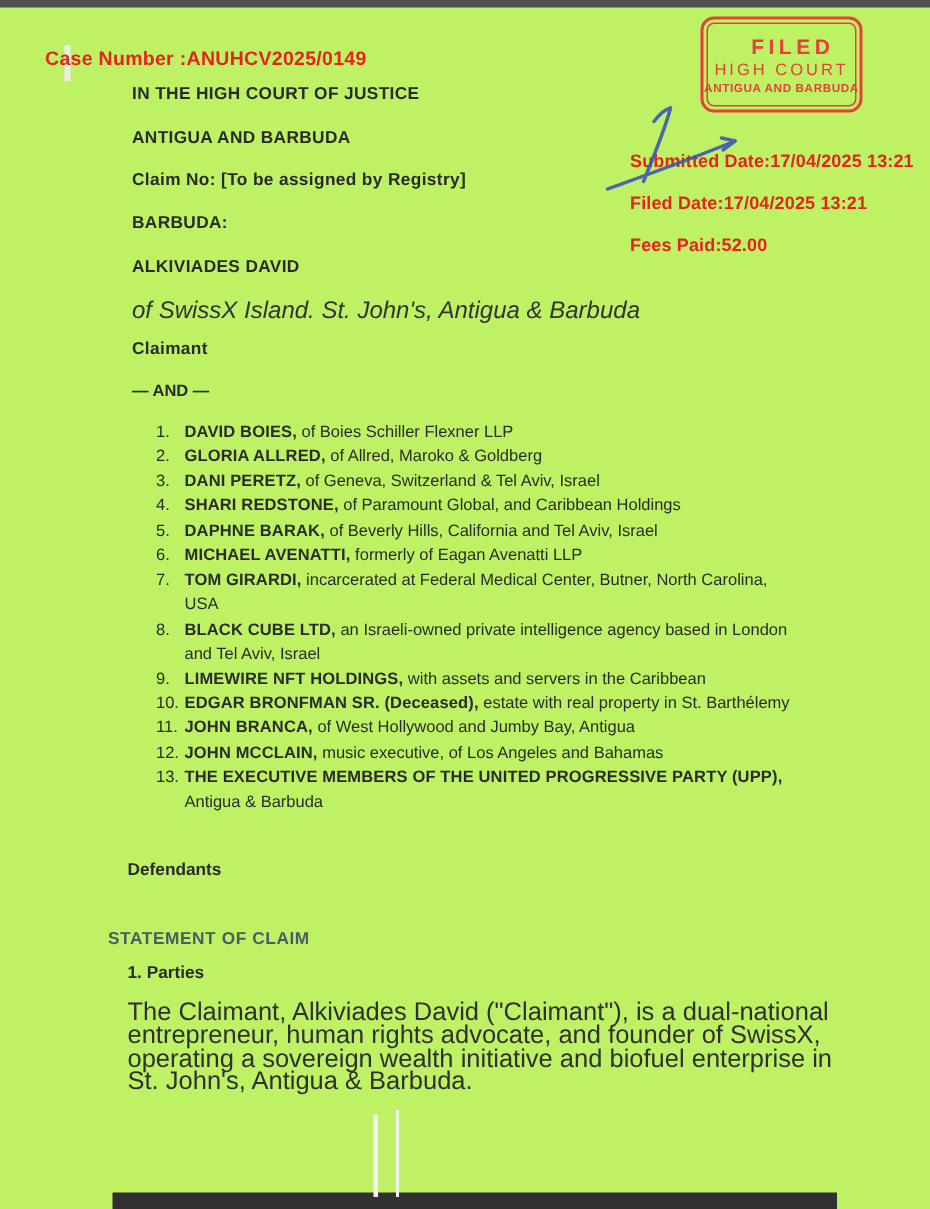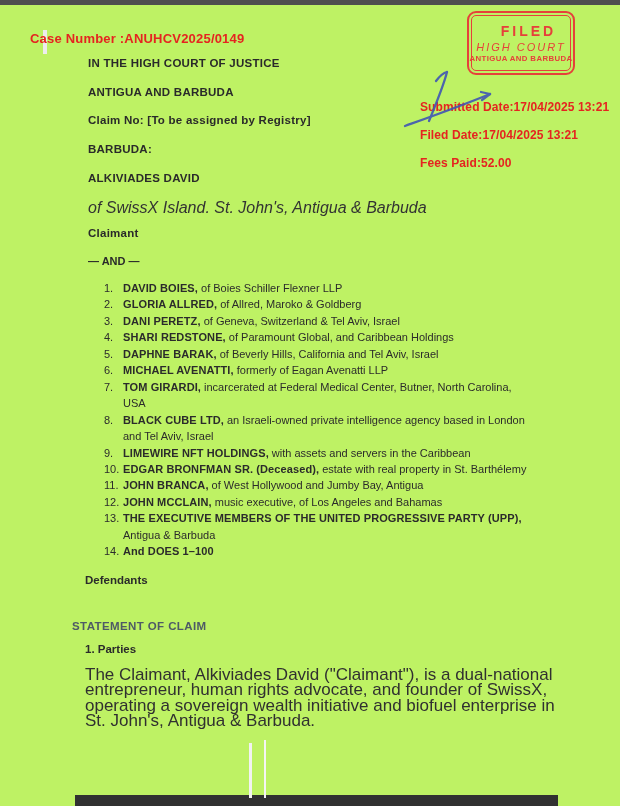--- a/index.html
+++ b/index.html
@@ -28,21 +28,21 @@
   .submitted{left:420px;top:100px;}
   .filed{left:420px;top:128px;}
   .fees{left:420px;top:156px;}
   
   .stamp{left:467px;top:11px;width:108px;height:64px;border-radius:8px;
     display:flex;align-items:center;justify-content:center;}
   .stamp-outer{position:absolute;inset:0;border:2px solid;border-radius:9px;}
   .stamp-inner{position:absolute;inset:4px;border:1.6px solid;border-radius:5px;}
   .stamp-text{position:relative;text-align:center;line-height:1.25;padding-top:1px;}
   .stamp-l1{font-size:14px;font-weight:bold;letter-spacing:3px;padding-left:15px;}
-  .stamp-l2{font-size:11px;letter-spacing:2px;font-style:italic;}
+  .stamp-l2{font-size:11px;letter-spacing:2px;}
   .stamp-l3{font-size:7.8px;font-weight:bold;letter-spacing:.4px;}
   
   .def-list{left:104px;top:280px;width:430px;list-style:none;margin:0;padding:0;}
   .def-list li{display:flex;font-size:11px;line-height:16.45px;color:#2b2b2b;}
   .def-num{flex:none;width:19px;}
   .def-txt{flex:1;}
   .def-txt b{letter-spacing:.1px;}
   .defendants-label{left:85px;top:574px;font-size:11.5px;font-weight:bold;}
   
   .stmt-heading{left:72px;top:620px;font-size:11.5px;letter-spacing:.4px;color:#4e5a66;font-weight:bold;}
@@ -142,24 +142,20 @@
         <span class="def-txt"><b>JOHN BRANCA,</b><span> of West Hollywood and Jumby Bay, Antigua</span></span>
       </li>
     <li>
         <span class="def-num">12.</span>
         <span class="def-txt"><b>JOHN MCCLAIN,</b><span> music executive, of Los Angeles and Bahamas</span></span>
       </li>
     <li>
         <span class="def-num">13.</span>
         <span class="def-txt"><b>THE EXECUTIVE MEMBERS OF THE UNITED PROGRESSIVE PARTY (UPP),</b><span> Antigua &amp; Barbuda</span></span>
       </li>
-    <li>
-        <span class="def-num">14.</span>
-        <span class="def-txt"><b>And DOES 1–100</b><span></span></span>
-      </li>
   </ol>
 
   <div class="abs defendants-label">Defendants</div>
 
   <div class="abs stmt-heading">STATEMENT OF CLAIM</div>
   <div class="abs stmt-parties">1. Parties</div>
   <div class="abs stmt-paragraph">The Claimant, Alkiviades David ("Claimant"), is a dual-national entrepreneur, human rights advocate, and founder of SwissX, operating a sovereign wealth initiative and biofuel enterprise in St. John's, Antigua &amp; Barbuda.</div>
 
 </div>
 

